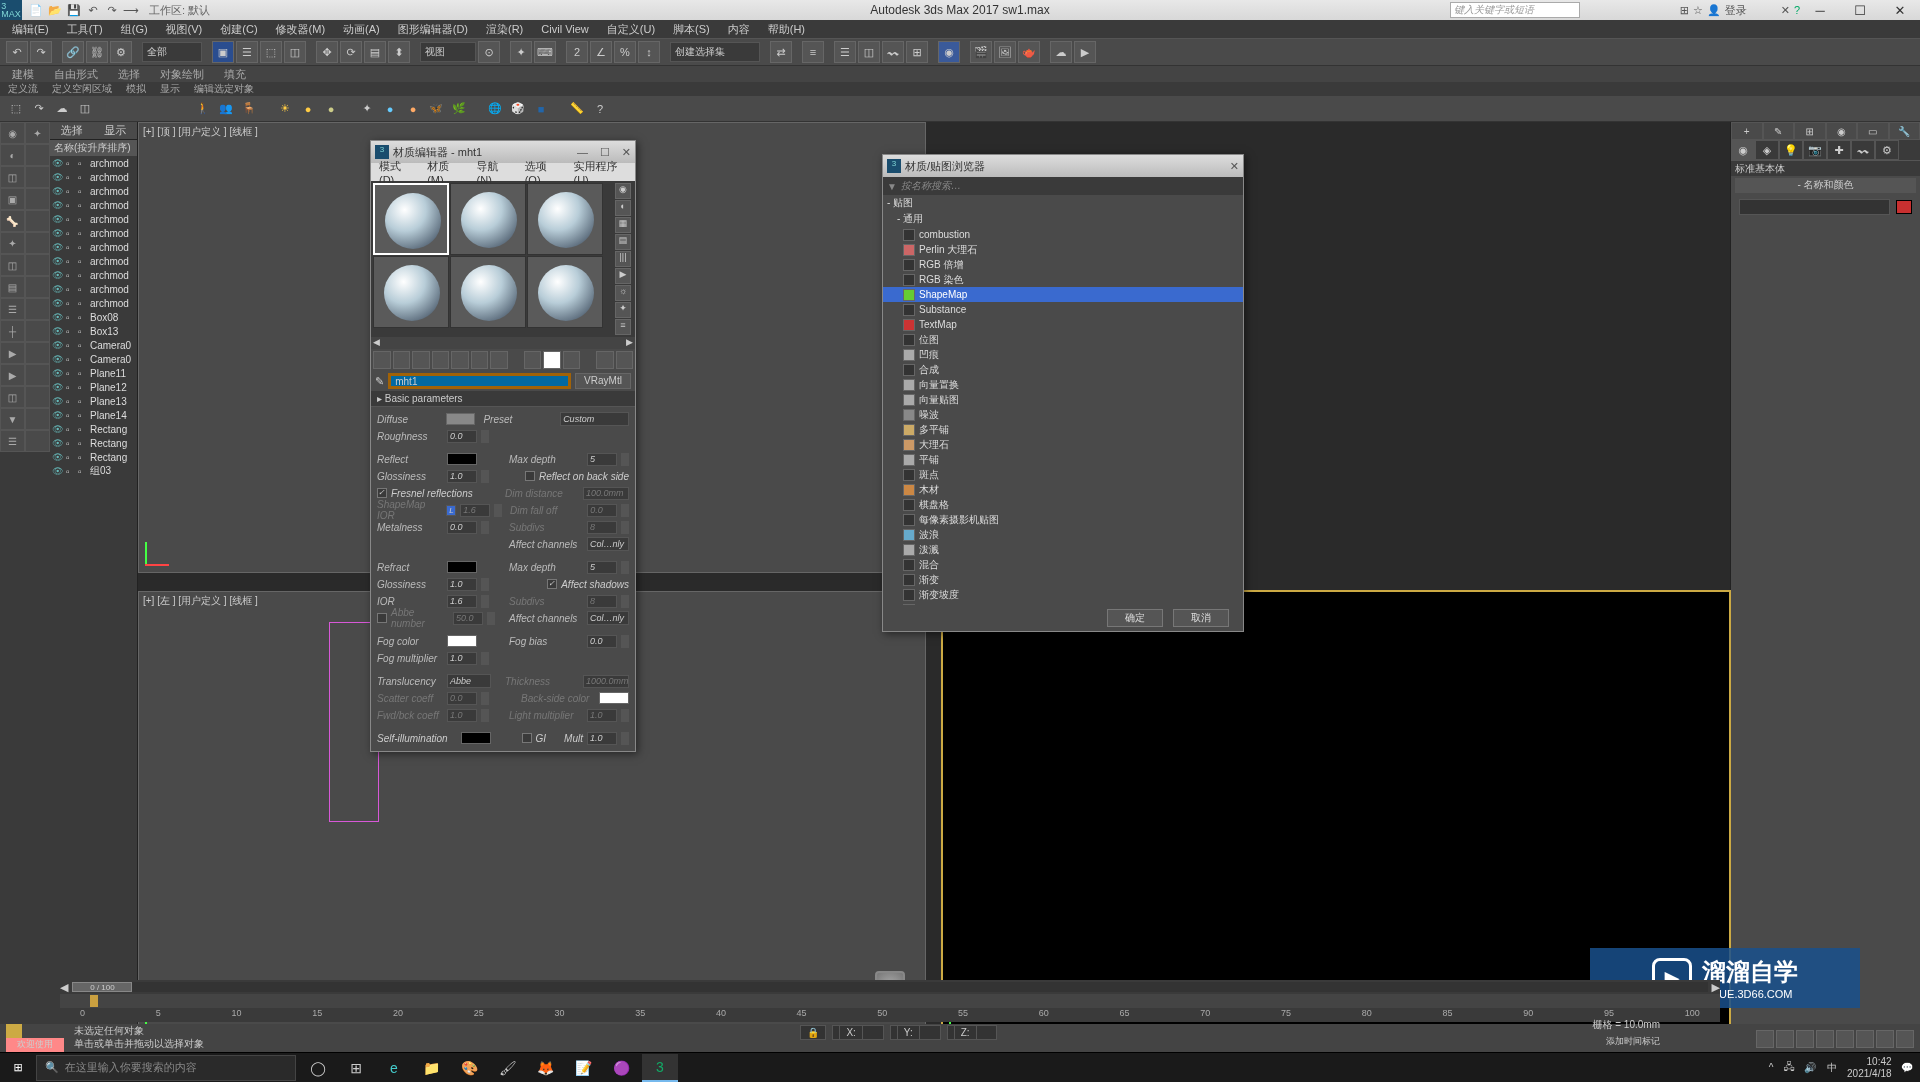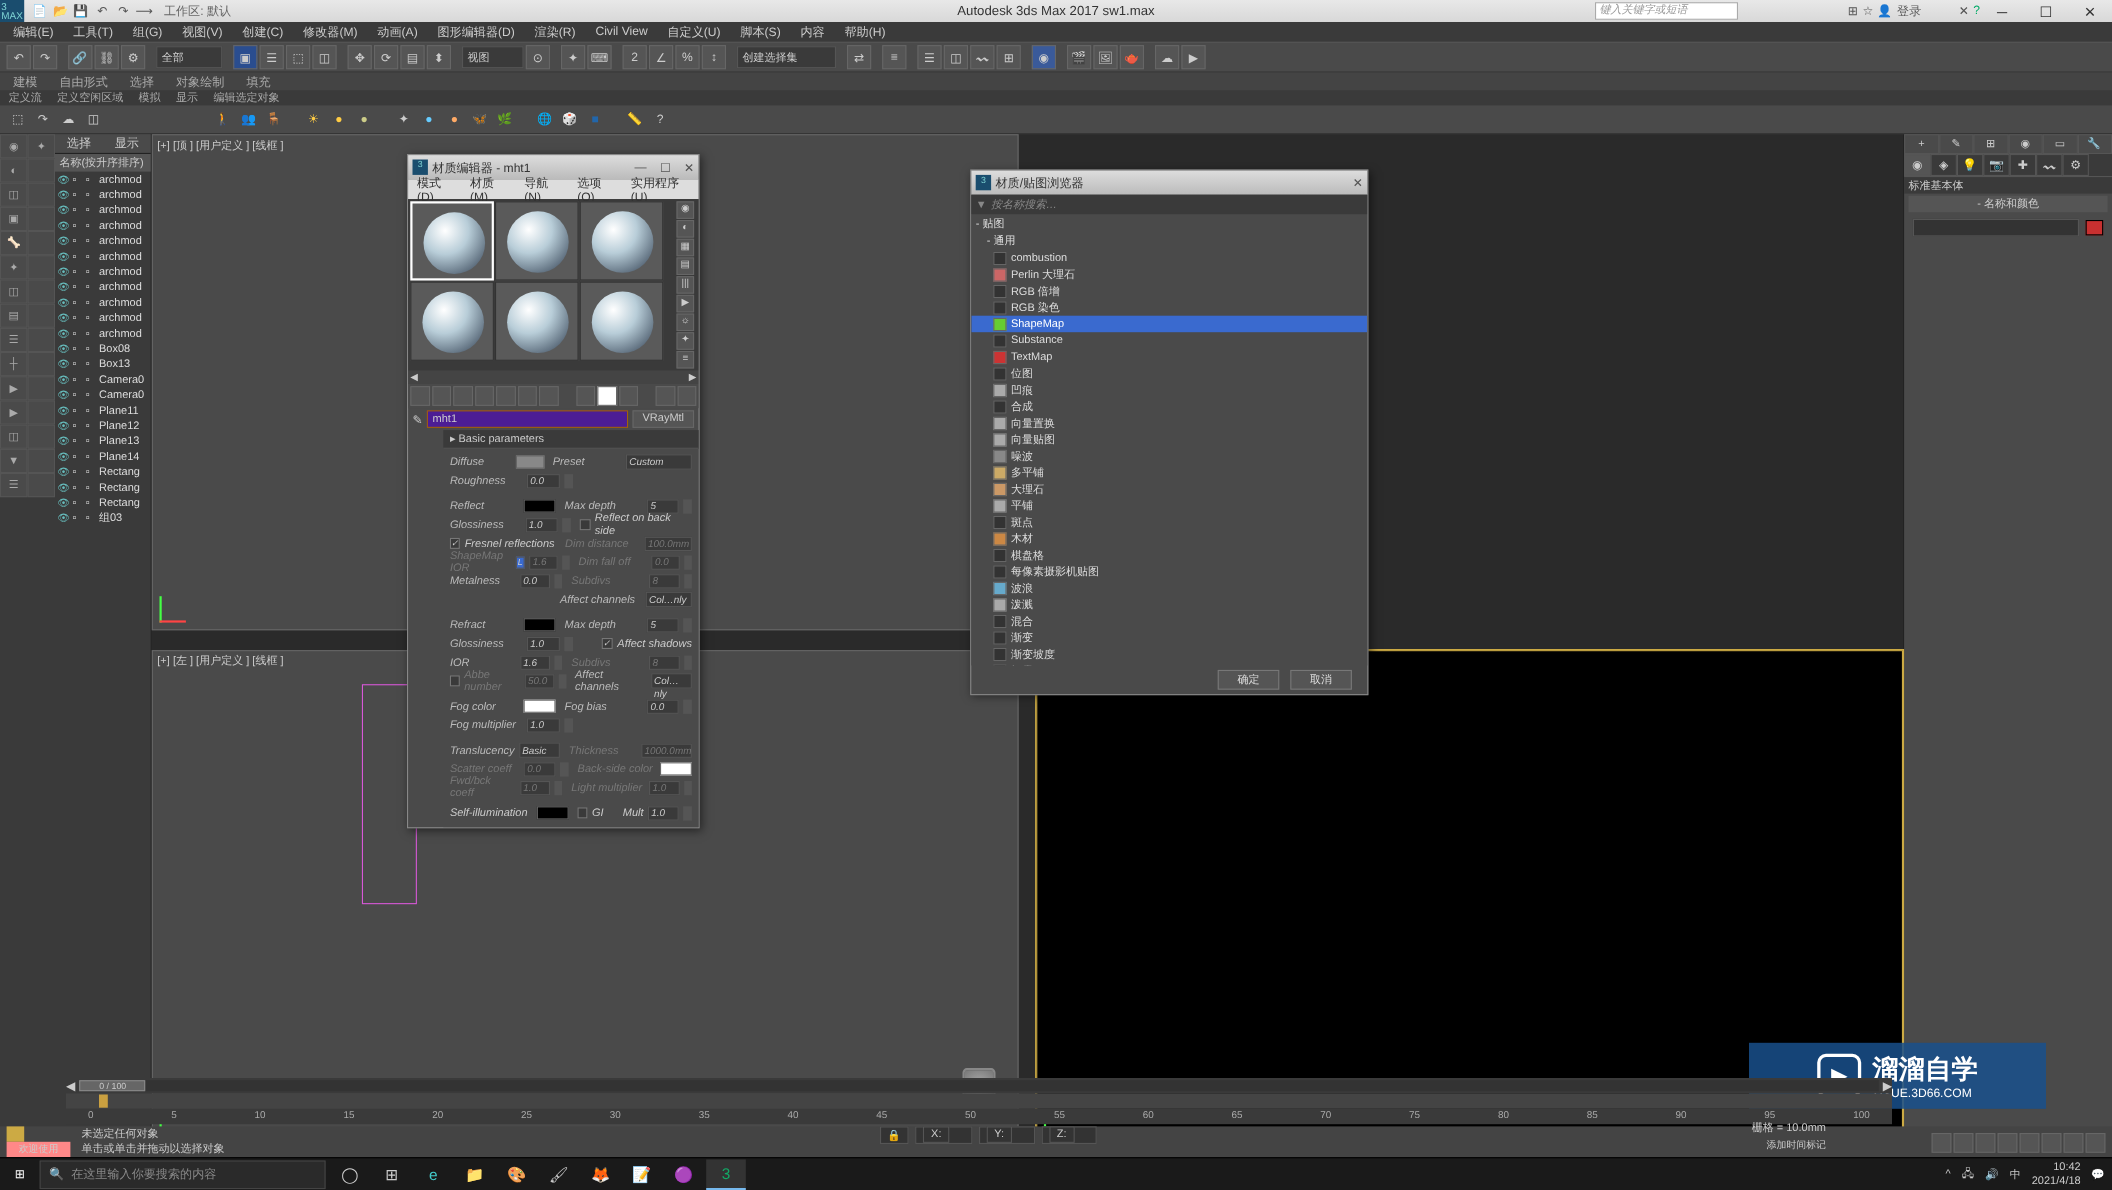--- a/index.html
+++ b/index.html
@@ -93,23 +93,23 @@
 .mat-grid { display: grid; grid-template-columns: repeat(3, 76px); grid-auto-rows: 72px; gap: 1px; flex: 1; }
 .mat-slot { background: #5a5a5a; border: 1px solid #333; position: relative; }
 .mat-slot.selected { border: 2px solid #fff; }
 .mat-sphere { position: absolute; top: 8px; left: 10px; width: 56px; height: 56px; border-radius: 50%; background: radial-gradient(circle at 35% 30%, #fff, #b8cdd8 40%, #5a6a7a 80%); }
 .mat-side { width: 18px; display: flex; flex-direction: column; gap: 1px; }
 .mat-side div { width: 16px; height: 16px; background: #555; border: 1px solid #666; font-size: 9px; text-align: center; }
 .mat-hscroll { height: 12px; background: #444; display: flex; justify-content: space-between; padding: 0 2px; font-size: 9px; }
 .mat-toolbar { height: 22px; background: #4a4a4a; display: flex; align-items: center; gap: 2px; padding: 0 2px; }
 .mat-toolbar div { width: 18px; height: 18px; background: #555; border: 1px solid #666; }
 .mat-name-row { height: 20px; display: flex; align-items: center; padding: 0 4px; gap: 4px; }
-.mat-name-row .dd { flex: 1; height: 16px; background: #4c1d95; border: 1px solid #a16207; padding: 0 4px; font-size: 10px; display: flex; align-items: center; }
+.mat-name-row .dd { flex: 1; height: 16px; background: #0369a1; border: 3px solid #a16207; padding: 0 4px; font-size: 10px; display: flex; align-items: center; }
 .mat-name-row .typebtn { width: 56px; height: 16px; background: #555; border: 1px solid #666; text-align: center; font-size: 10px; line-height: 14px; }
-.mat-rollout { background: #4a4a4a; margin-left: 32px; }
+.mat-rollout { background: #4a4a4a; }
 .mat-rollout-title { background: #3a3a3a; padding: 2px 6px; font-size: 10px; border-bottom: 1px solid #555; }
 .mat-params { padding: 4px 6px; font-size: 10px; font-style: italic; }
 .mat-row { display: flex; align-items: center; height: 16px; gap: 4px; margin-bottom: 1px; }
 .mat-row .lbl { width: 66px; color: #bbb; }
 .mat-row .swatch { width: 30px; height: 12px; background: #000; border: 1px solid #666; }
 .mat-row .swatch.grey { background: #888; }
 .mat-row .swatch.white { background: #fff; }
 .mat-row .num { width: 30px; height: 13px; background: #3a3a3a; border: 1px solid #555; text-align: left; padding-left: 2px; font-size: 9px; line-height: 11px; }
 .mat-row .spin { width: 8px; height: 13px; background: #555; font-size: 7px; }
 .mat-row .lbl2 { width: 74px; color: #bbb; }
@@ -752,21 +752,21 @@
           <div class="spin"></div>
         </div>
       <div class="mat-row">
           <span class="lbl">Fog multiplier</span>
           <div class="num">1.0</div>
           <div class="spin"></div>
         </div>
       <div class="mat-blank"></div>
       <div class="mat-row">
           <span class="lbl">Translucency</span>
-          <div class="dd2" style="width:44px">Basic</div>
+          <div class="dd2" style="width:44px">Abbe</div>
           <div style="flex:1"></div>
           <span class="lbl2 disabled">Thickness</span>
           <div class="num disabled" style="width:46px">1000.0mm</div>
         </div>
       <div class="mat-row">
           <span class="lbl disabled">Scatter coeff</span>
           <div class="num disabled">0.0</div>
           <div class="spin"></div>
           <div style="flex:1"></div>
           <span class="lbl2 disabled">Back-side color</span>

